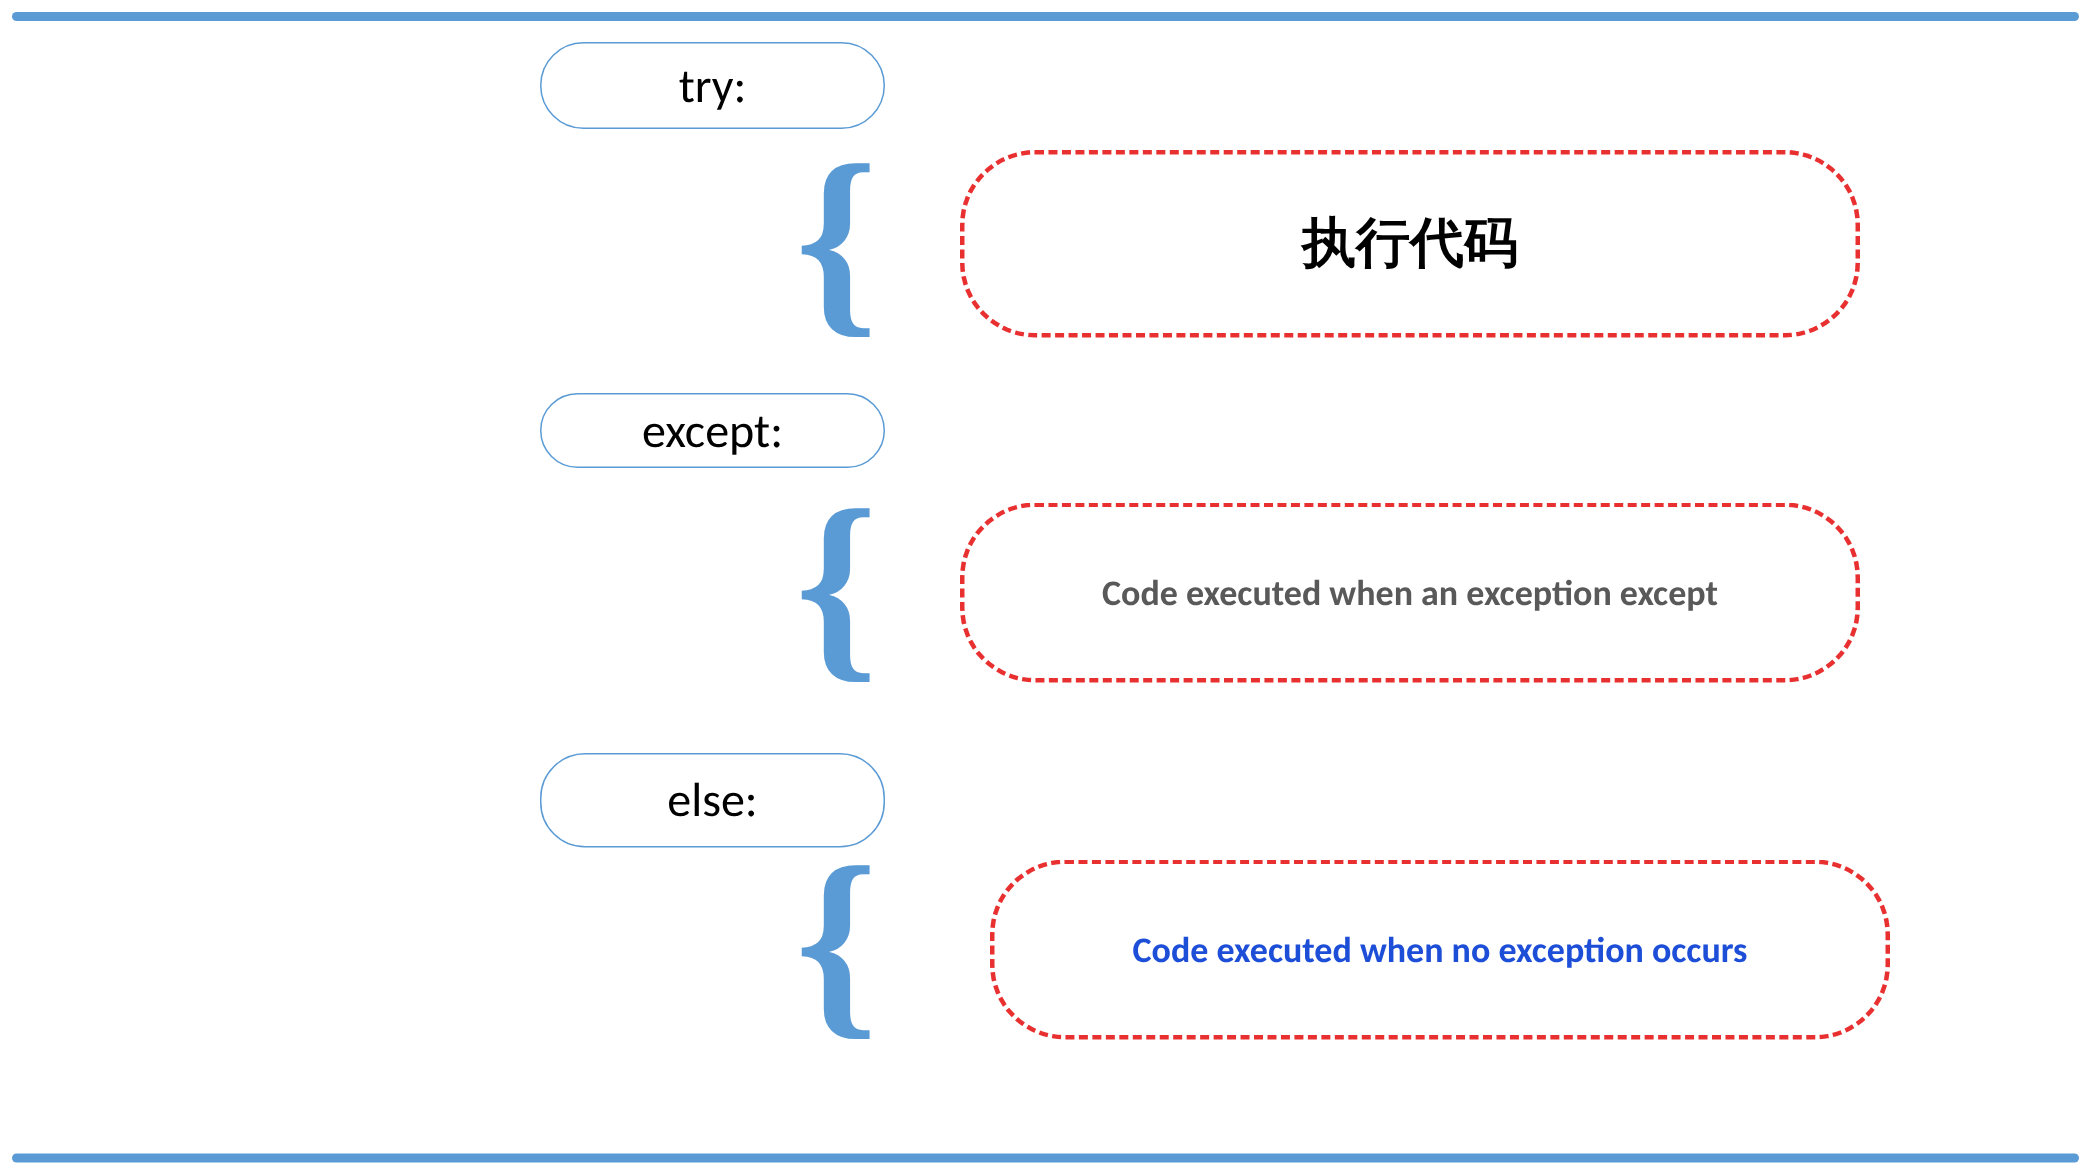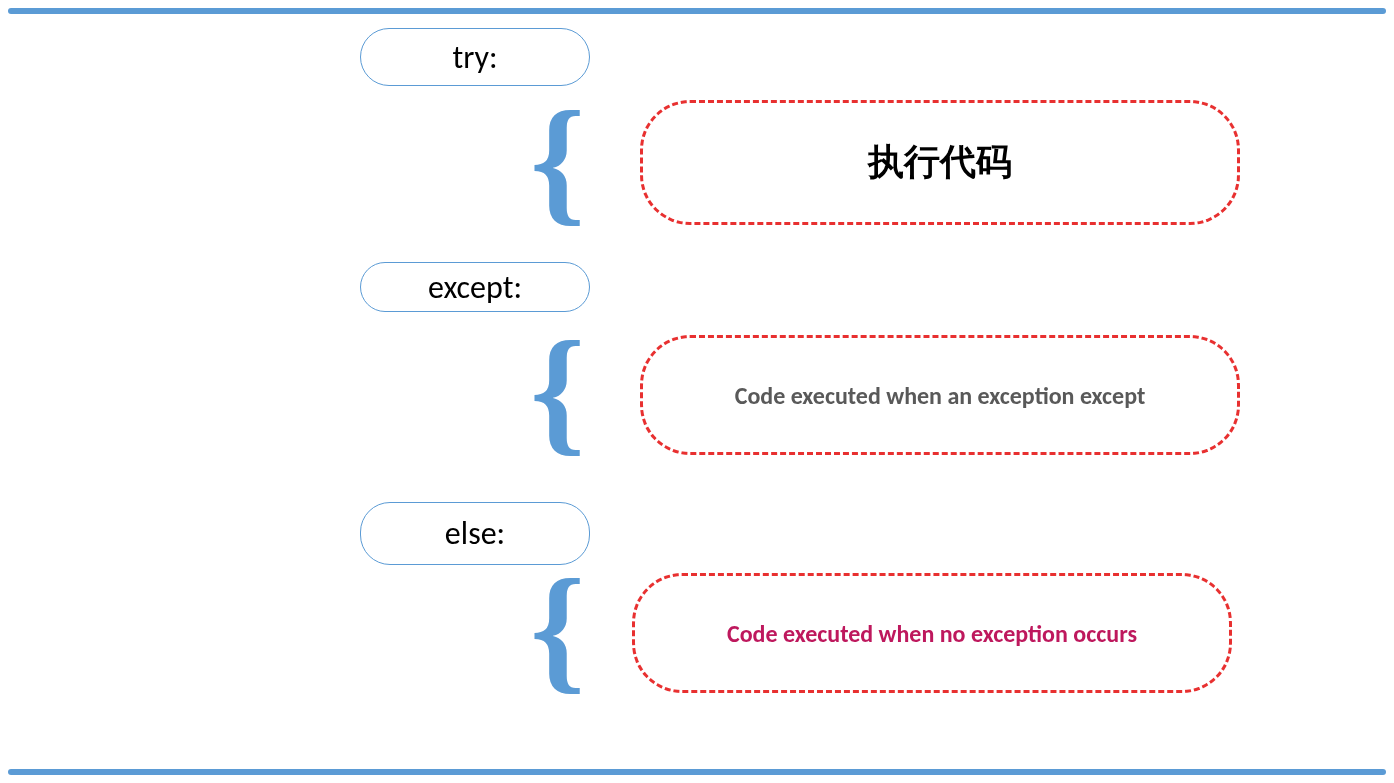--- a/index.html
+++ b/index.html
@@ -106,26 +106,26 @@
       top: 335px;
       left: 640px;
       width: 600px;
       height: 120px;
       font-size: 24px;
       font-weight: bold;
       color: #595959;
     }
     .desc-3 {
       top: 573px;
-      left: 632px;
+      left: 660px;
       width: 600px;
       height: 120px;
       font-size: 24px;
       font-weight: bold;
-      color: #be185d;
+      color: #1d4ed8;
     }
   </style>
 </head>
 <body>
 
 <div class="hr-top"></div>
 <div class="hr-bottom"></div>
 
 <div class="keyword-box try-box">
   <span>try:</span>

